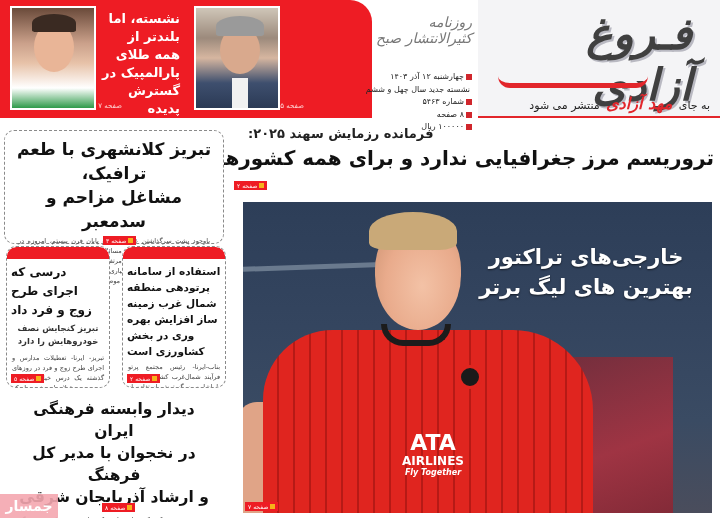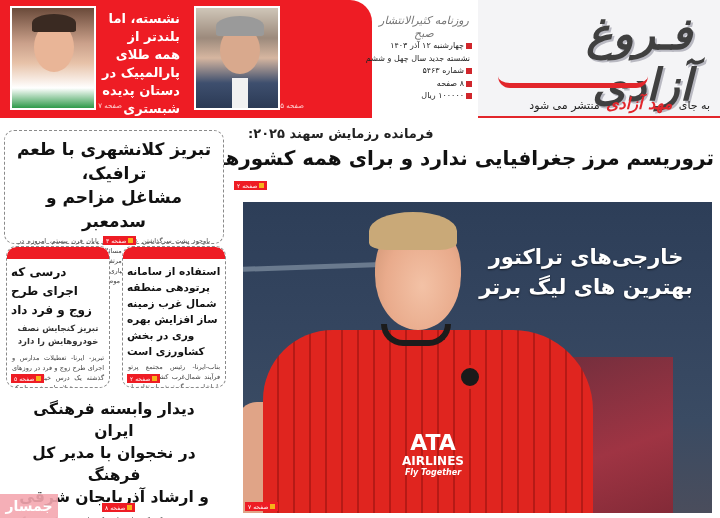--- a/index.html
+++ b/index.html
@@ -10,21 +10,21 @@
   .header { position: absolute; left: 0; top: 0; width: 720px; height: 120px; }
   .red-band { position: absolute; left: 0; top: 0; width: 372px; height: 118px; background: #ee1c24; border-top-right-radius: 22px; }
   .logo-area { position: absolute; left: 478px; top: 0; width: 242px; height: 118px; background: #f4f4f6; }
   .logo-text { position: absolute; right: 28px; top: 8px; font-family: "DejaVu Serif", serif; font-size: 44px; font-weight: bold; font-style: italic; color: #404040; text-shadow: 2px 2px 0 #b9b9c2; letter-spacing: -1px; }
   .logo-swoosh { position: absolute; left: 20px; top: 76px; width: 150px; height: 12px; border-bottom: 5px solid #e2262b; border-radius: 0 0 80px 80px; }
   .logo-sub { position: absolute; right: 10px; top: 94px; font-size: 11px; color: #222; white-space: nowrap; }
   .logo-sub .brand { color: #e2262b; font-weight: bold; font-style: italic; font-size: 16px; margin: 0 3px; }
   .logo-underline { position: absolute; left: 0; right: 0; bottom: 0; height: 2px; background: #e2262b; }
 
   .meta { position: absolute; left: 372px; top: 0; width: 106px; height: 118px; background: #fff; padding: 14px 6px 0 4px; }
-  .meta .tagline { font-family: "DejaVu Serif", serif; font-style: italic; font-size: 11px; color: #777; text-align: center; margin-bottom: 0; }
+  .meta .tagline { font-family: "DejaVu Serif", serif; font-style: italic; font-size: 14px; color: #777; text-align: right; margin-bottom: 25px; }
   .meta .row { font-size: 8px; color: #222; line-height: 12.5px; white-space: nowrap; display: flex; align-items: center; gap: 2px; }
   .meta .sq { display: inline-block; width: 6px; height: 6px; background: #d0262c; }
 
   .teaser { position: absolute; top: 6px; height: 108px; }
   .teaser .photo { position: absolute; top: 0; width: 84px; height: 104px; border: 2px solid #fff; overflow: hidden; }
   .teaser .title { position: absolute; top: 4px; color: #fff; font-weight: bold; font-size: 13px; line-height: 18px; text-align: right; }
   .teaser .page { position: absolute; bottom: 4px; color: #ffd7d7; font-size: 7px; }
 
   .t1 { left: 10px; width: 170px; }
   .t1 .photo { left: 0; width: 86px; background: linear-gradient(180deg,#6a4a3a 0%,#caa08a 35%,#e7c2a8 55%,#ffffff 80%,#2e9a4a 100%); }
@@ -91,21 +91,21 @@
 </head>
 <body>
 
 <div class="header">
   <div class="red-band">
     <div class="teaser t1">
       <div class="photo">
         <div class="face" style="left:22px;top:14px;width:40px;height:50px;background:#e9b597;"></div>
         <div class="face" style="left:20px;top:6px;width:44px;height:18px;background:#3a2a22;border-radius:50% 50% 10% 10%;"></div>
       </div>
-      <div class="title">نشسته، اما بلندتر از همه طلای پارالمپیک در دستان پدیده شبستری</div>
+      <div class="title">نشسته، اما بلندتر از همه طلای پارالمپیک در گسترش پدیده شبستری</div>
       <div class="page">صفحه ۷</div>
     </div>
     <div class="teaser t2">
       <div class="photo">
         <div class="face" style="left:24px;top:18px;width:40px;height:48px;background:#d9a98d;"></div>
         <div class="face" style="left:20px;top:8px;width:48px;height:20px;background:#9a9a9a;border-radius:50% 50% 10% 10%;"></div>
         <div style="position:absolute;left:36px;top:70px;width:16px;height:34px;background:#f1f1f1;"></div>
       </div>
       <div class="page">صفحه ۵</div>
     </div>

